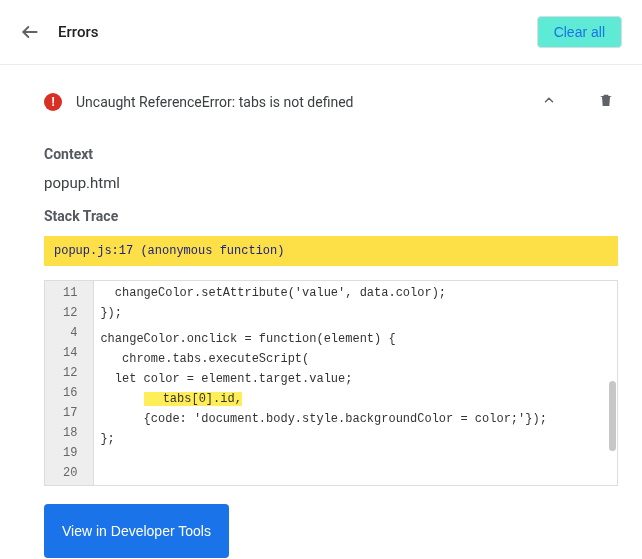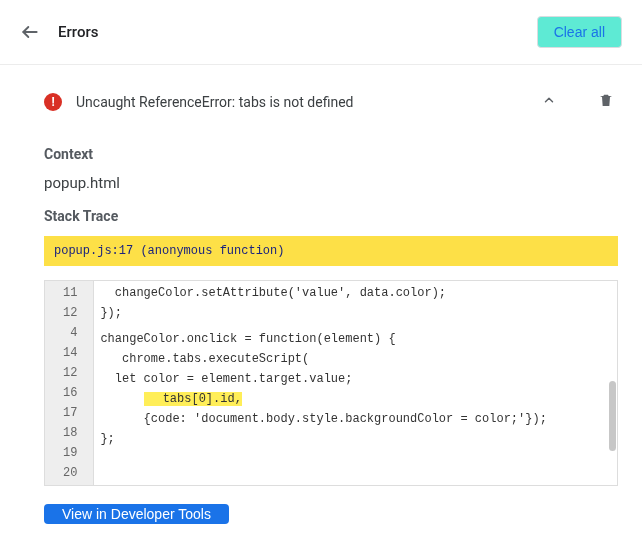--- a/index.html
+++ b/index.html
@@ -85,21 +85,21 @@
       background: rgba(0,0,0,0.22); border-radius: 4px;
     }
     .view-btn {
       margin-top: 18px;
       background: #1a73e8;
       color: #fff;
       font-size: 14px;
       font-weight: 500;
       border: none;
       border-radius: 4px;
-      padding: 2px 18px;
+      padding: 19px 18px;
       cursor: pointer;
     }
   </style>
 </head>
 <body>
 
 <div class="header">
   <span class="back-icon">
     <svg width="20" height="20" viewBox="0 0 24 24" fill="none" stroke="#5f6368" stroke-width="2.2" stroke-linecap="round" stroke-linejoin="round">
       <line x1="20" y1="12" x2="4" y2="12"></line>

